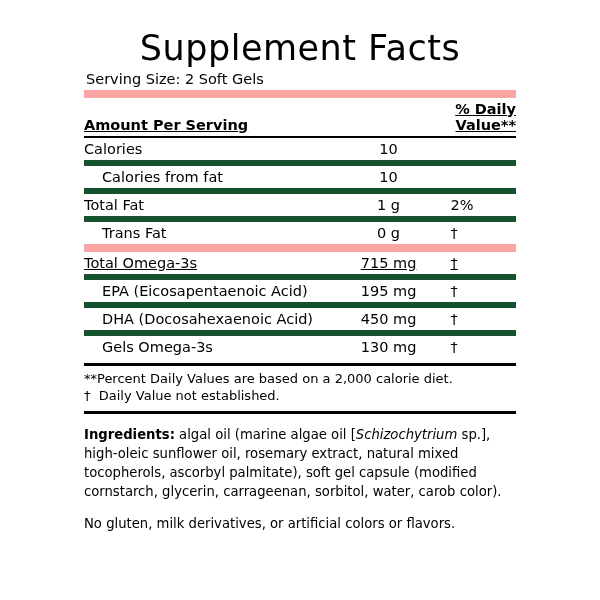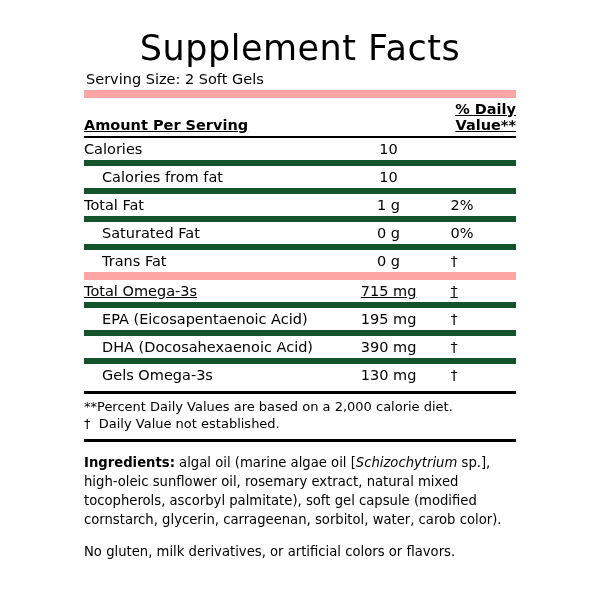--- a/index.html
+++ b/index.html
@@ -109,25 +109,20 @@
         <td class="col-amount">10</td>
         <td class="col-dv"></td>
       </tr>
 
       <tr class="rule-thin-top">
         <td class="col-name">Total Fat</td>
         <td class="col-amount">1 g</td>
         <td class="col-dv">2%</td>
       </tr>
 
-      <tr class="rule-thin-top">
-        <td class="col-name indent1">Saturated Fat</td>
-        <td class="col-amount">0 g</td>
-        <td class="col-dv">0%</td>
-      </tr>
 
       <tr class="rule-thin-top">
         <td class="col-name indent1">Trans Fat</td>
         <td class="col-amount">0 g</td>
         <td class="col-dv">†</td>
       </tr>
 
       <tr class="rule-thick-top">
         <td class="col-name">Total Omega-3s</td>
         <td class="col-amount">715 mg</td>
@@ -135,21 +130,21 @@
       </tr>
 
       <tr class="rule-thin-top">
         <td class="col-name indent1">EPA (Eicosapentaenoic Acid)</td>
         <td class="col-amount">195 mg</td>
         <td class="col-dv">†</td>
       </tr>
 
       <tr class="rule-thin-top">
         <td class="col-name indent1">DHA (Docosahexaenoic Acid)</td>
-        <td class="col-amount">390 mg</td>
+        <td class="col-amount">450 mg</td>
         <td class="col-dv">†</td>
       </tr>
 
       <tr class="rule-thin-top">
         <td class="col-name indent1">Gels Omega-3s</td>
         <td class="col-amount">130 mg</td>
         <td class="col-dv">†</td>
       </tr>
     </tbody>
   </table>

